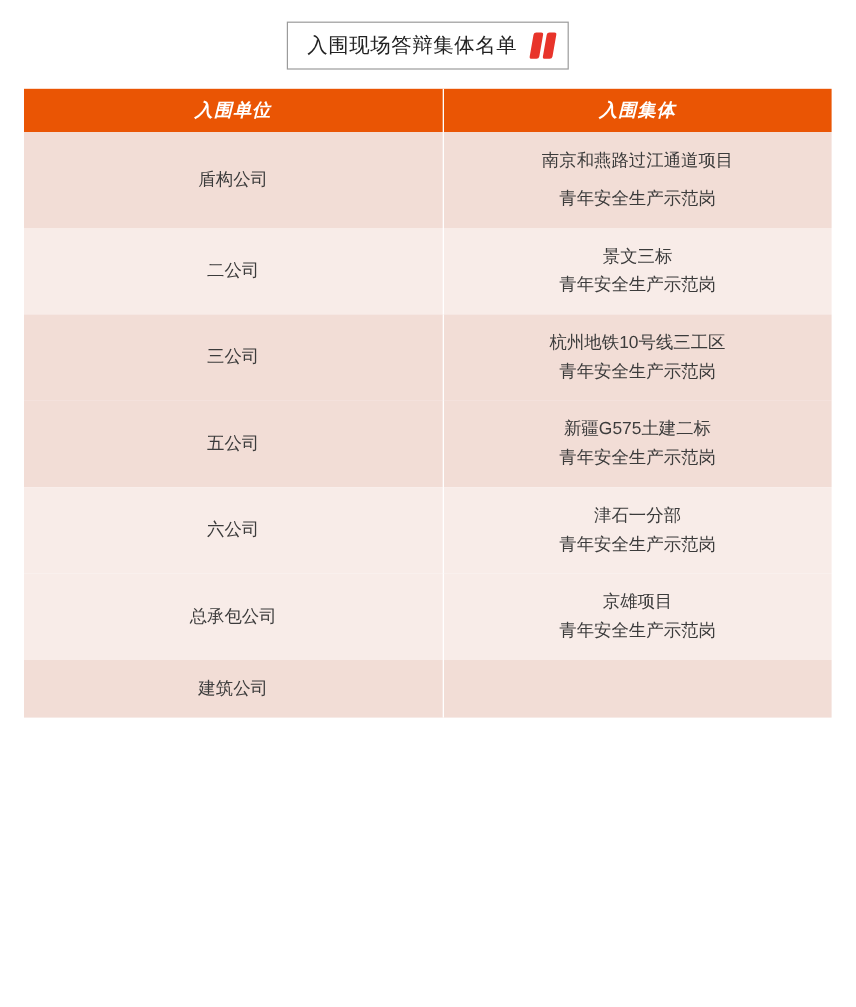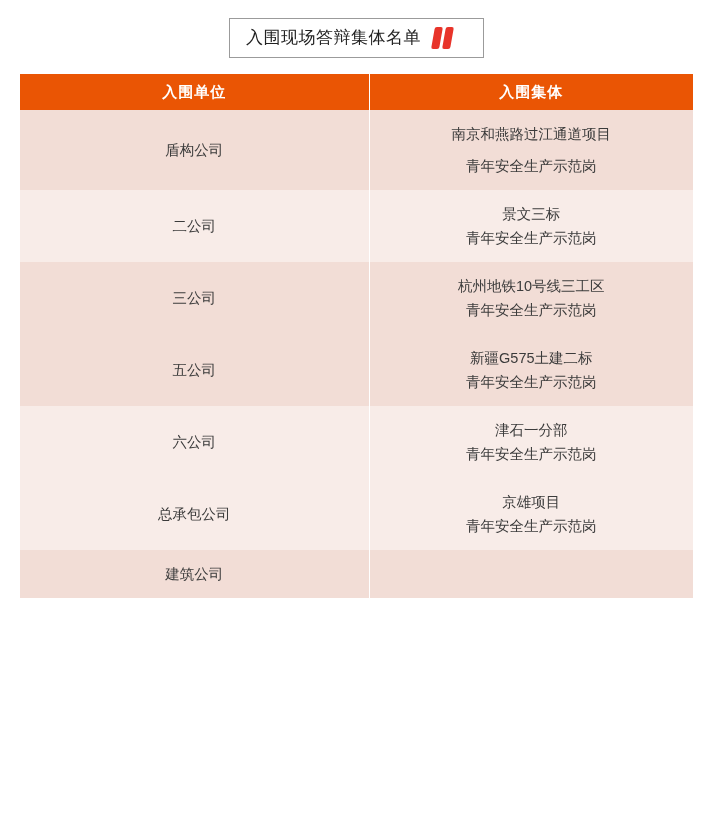--- a/index.html
+++ b/index.html
@@ -23,21 +23,21 @@
   .title-wrap {
     display: flex;
     justify-content: center;
     align-items: center;
     padding-top: 18px;
     padding-bottom: 16px;
   }
   .title-box {
     border: 1px solid #9b9b9b;
     background: #ffffff;
-    padding: 8px 28px 8px 16px;
+    padding: 8px 8px 8px 16px;
     display: flex;
     align-items: center;
     position: relative;
   }
   .title-text {
     font-size: 17px;
     line-height: 22px;
     color: #222222;
     letter-spacing: 0.5px;
     white-space: nowrap;
@@ -71,20 +71,21 @@
   .table th {
     background: #ea5504;
     color: #ffffff;
     font-size: 15px;
     font-weight: bold;
     letter-spacing: 1px;
     height: 36px;
     text-align: center;
     border-right: 1px solid #ffffff;
     padding: 0;
+    font-style: italic;
   }
   .table th:last-child {
     border-right: none;
   }
   .table td {
     text-align: center;
     font-size: 14.5px;
     line-height: 24px;
     color: #3b3b3b;
     padding: 12px 6px;

